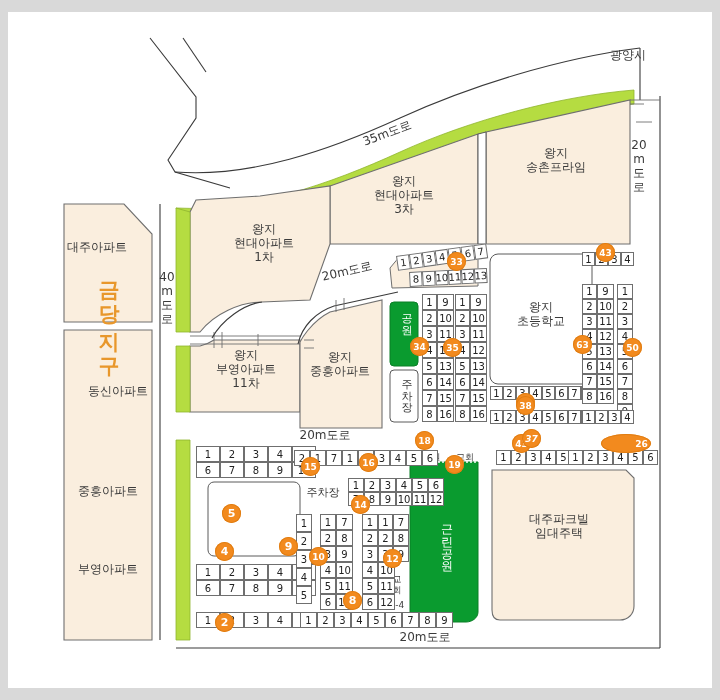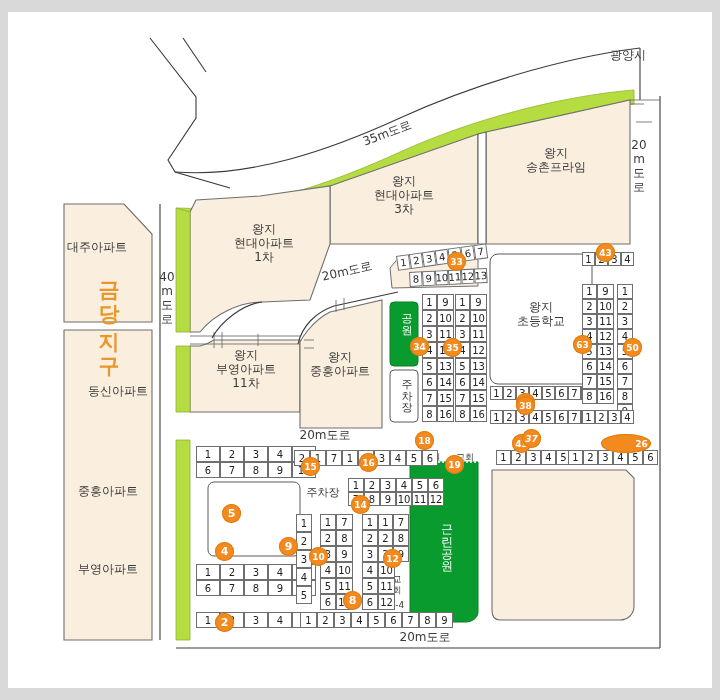--- a/index.html
+++ b/index.html
@@ -149,20 +149,22 @@
 3차</div>
   <div class="lbl" style="left:508px;top:146px;width:96px;">왕지
 송촌프라임</div>
   <div class="lbl" style="left:196px;top:348px;width:100px;">왕지
 부영아파트
 11차</div>
   <div class="lbl" style="left:292px;top:350px;width:96px;">왕지
 중흥아파트</div>
   <div class="lbl" style="left:492px;top:300px;width:98px;">왕지
 초등학교</div>
+  <div class="lbl" style="left:496px;top:512px;width:126px;">대주파크빌
+임대주택</div>
 
   <div class="lbl white vert sm" style="left:396px;top:306px;width:16px;">공원</div>
   <div class="lbl vert sm" style="left:396px;top:372px;width:16px;">주차장</div>
   <div class="lbl sm" style="left:296px;top:487px;width:54px;">주차장</div>
   <div class="lbl white vert" style="left:436px;top:516px;width:18px;">근린공원</div>
   <div class="lbl xs" style="left:408px;top:452px;width:38px;">유치원</div>
   <div class="lbl xs" style="left:448px;top:452px;width:34px;">교회</div>
   <div class="lbl vert xs" style="left:388px;top:570px;width:14px;">교회</div>
   <div class="lbl xs" style="left:380px;top:600px;width:28px;">12-4</div>
   <div class="lbl xs" style="left:230px;top:578px;width:36px;">유신천</div>

